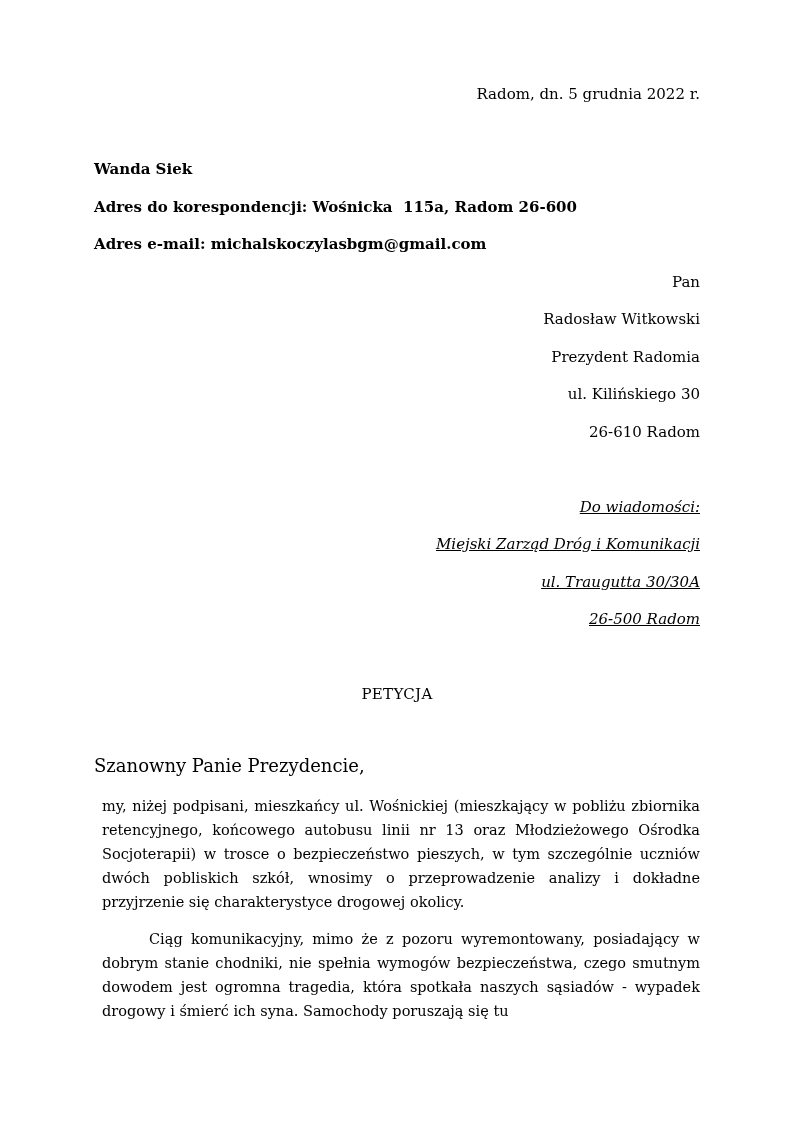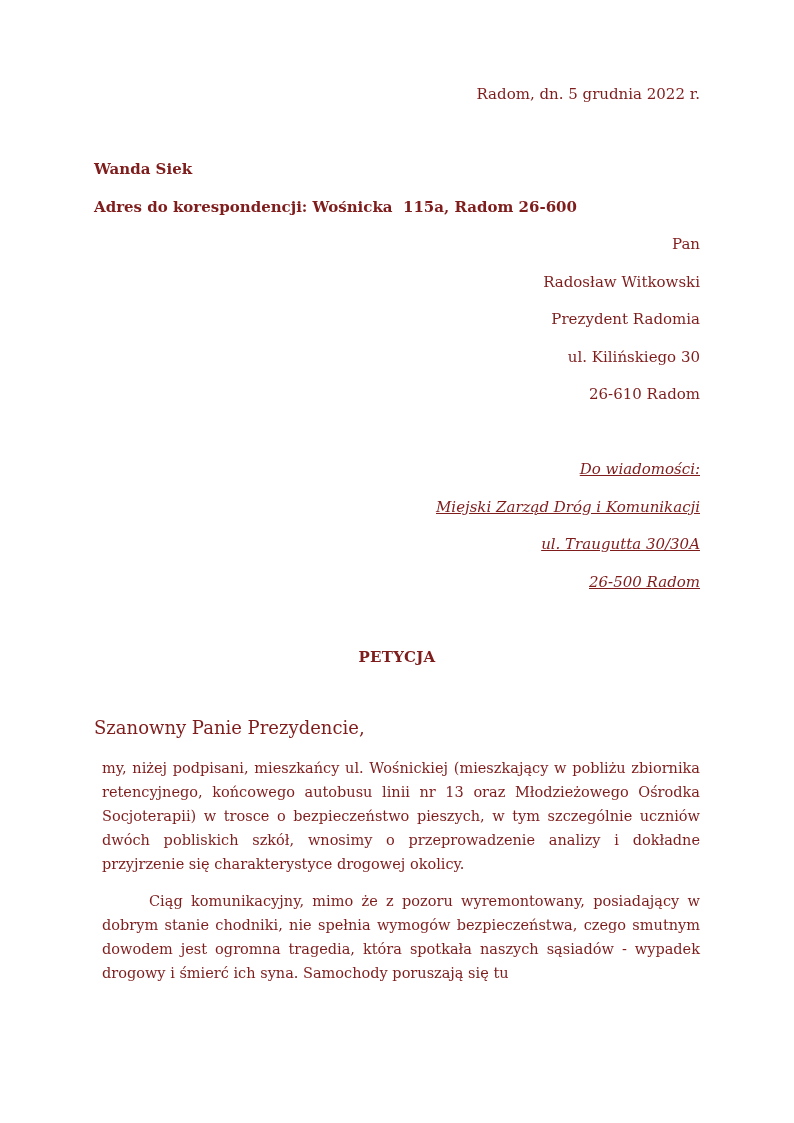--- a/index.html
+++ b/index.html
@@ -6,21 +6,21 @@
     margin: 0;
     padding: 0;
     background: #ffffff;
   }
   .page {
     position: relative;
     width: 794px;
     height: 1123px;
     margin: 0 auto;
     background: #ffffff;
-    color: #7f1d1d;
+    color: #000000;
     box-sizing: border-box;
     padding: 76px 94px 0 94px;
     overflow: hidden;
     font-family: "DejaVu Serif", serif;
   }
   .hline {
     margin: 0;
     font-size: 15px;
     line-height: 37.5px;
     white-space: pre-wrap;
@@ -29,21 +29,21 @@
   .sender-block { margin-top: 37.5px; font-weight: bold; }
   .recipient-block { margin-top: 0; }
   .cc-block {
     margin-top: 37.5px;
     font-style: italic;
     text-decoration: underline;
   }
   .title {
     margin: 37.5px 0 0 0;
     text-align: center;
-    font-weight: 700;
+    font-weight: 400;
     font-size: 15px;
     line-height: 37.5px;
     letter-spacing: 0.3px;
   }
   .salutation {
     margin: 40px 0 0 0;
     font-size: 18px;
     line-height: 24px;
   }
   .body-par {
@@ -60,20 +60,21 @@
 </head>
 <body>
 
 <div class="page">
 
   <p class="hline right">Radom, dn. 5 grudnia 2022 r.</p>
 
   <div class="sender-block">
     <p class="hline">Wanda Siek</p>
     <p class="hline">Adres do korespondencji: Wośnicka  115a, Radom 26-600</p>
+    <p class="hline">Adres e-mail: michalskoczylasbgm@gmail.com</p>
   </div>
 
   <div class="recipient-block right">
     <p class="hline">Pan</p>
     <p class="hline">Radosław Witkowski</p>
     <p class="hline">Prezydent Radomia</p>
     <p class="hline">ul. Kilińskiego 30</p>
     <p class="hline">26-610 Radom</p>
   </div>
 

